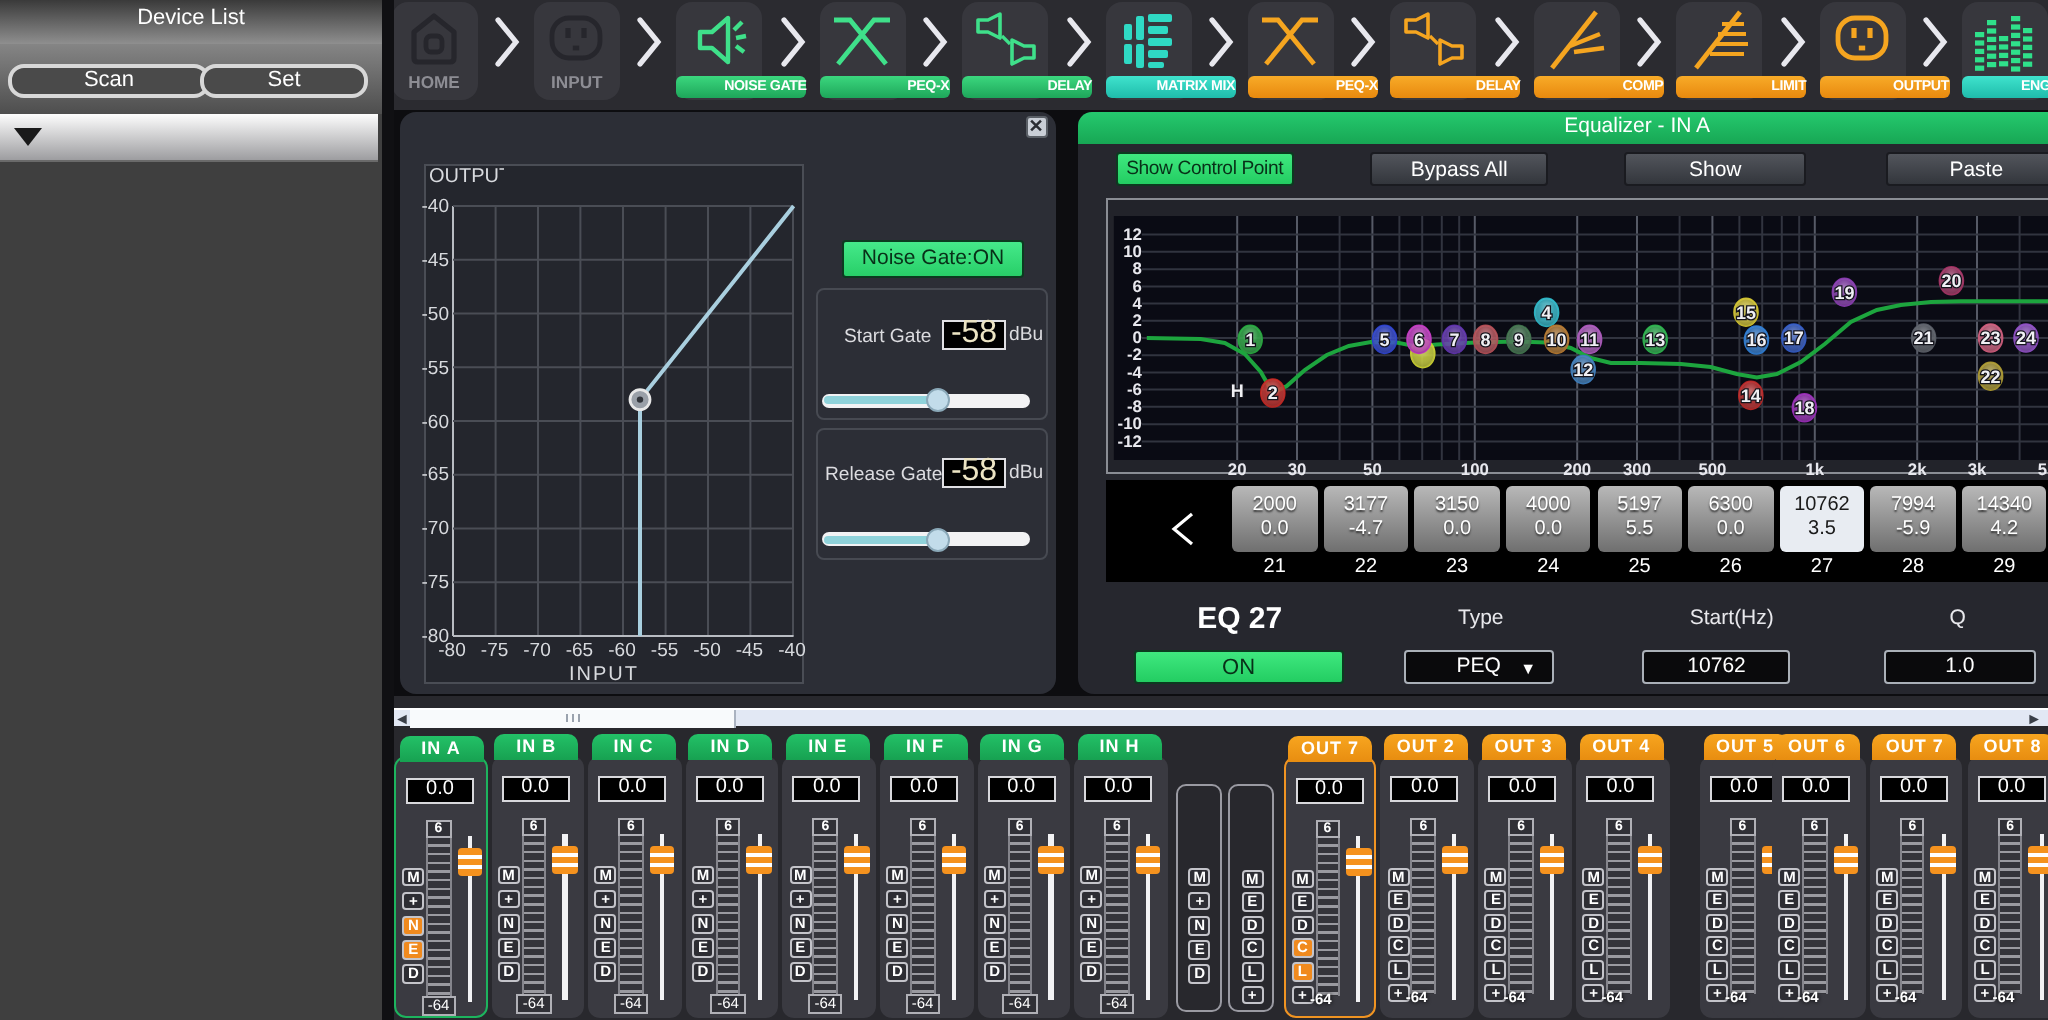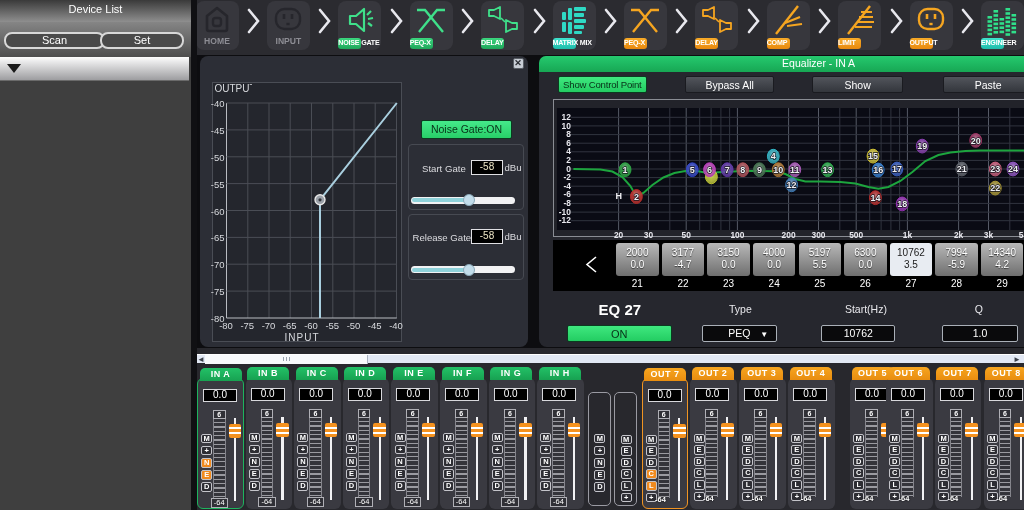--- a/index.html
+++ b/index.html
@@ -14,42 +14,42 @@
 .sbbtn { position:absolute; top:32px; height:17px; background:#4a4a4a; border:2px solid #d8d8d8; border-radius:8px; color:#fff; font-size:11px; text-align:center; line-height:13px; }
 #sbrow { position:absolute; left:0; top:57px; width:189px; height:24px; background:linear-gradient(#fdfdfd,#9d9da0); border-bottom:1px solid #6a6a6a; }
 #sbrow .tri { position:absolute; left:7px; top:7px; width:0; height:0; border-left:7px solid transparent; border-right:7px solid transparent; border-top:9px solid #1a1a1a; }
 
 
 #vstrip { position:absolute; left:191px; top:0; width:5.5px; height:510px; background:#101013; z-index:5; }
 #toolbar { position:absolute; left:192px; top:0; width:832px; height:55px; background:#2b2b30; }
 .titem { position:absolute; top:0.5px; width:43px; height:49px; background:#37373d; border-radius:8px; }
 .ticon { position:absolute; left:50%; top:3px; transform:translateX(-50%); }
 .tlabp { position:absolute; left:-6px; right:-6px; bottom:4px; text-align:center; color:#8d8d94; font-size:8.6px; font-weight:bold; }
-.tlab { position:absolute; left:0px; width:23px; bottom:0.5px; height:11px; border-radius:3px; text-align:left; color:#fff; font-size:7.1px; font-weight:bold; line-height:11.5px; white-space:nowrap; letter-spacing:-0.2px; }
+.tlab { position:absolute; left:0px; width:65px; bottom:0.5px; height:11px; border-radius:3px; text-align:right; color:#fff; font-size:7.1px; font-weight:bold; line-height:11.5px; white-space:nowrap; letter-spacing:-0.2px; }
 .tlg { background:linear-gradient(#3bd77e,#1ea65a); }
 .tlt { background:linear-gradient(#3fe3cd,#1fbcab); }
 .tlo { background:linear-gradient(#f8ab28,#e8890e); }
 .tarrow { position:absolute; top:8px; }
 
 
 .win { position:absolute; background:#2c2e36; border-radius:8px; }
 .wtitle { position:absolute; left:0; top:0; width:100%; height:15.5px; background:linear-gradient(#25c96e,#17a754); border-radius:7px 7px 0 0; color:#fff; font-size:10.5px; text-align:center; line-height:15px; }
 
 
 #ngwin { left:199.5px; top:56px; width:328px; height:291px; }
 #ngclose { position:absolute; right:4px; top:2px; width:11px; height:11px; background:#c9ced6; border:1px solid #5a5f66; border-radius:2px; color:#2a2d33; font-size:9px; line-height:9px; text-align:center; font-weight:bold; }
 #nggraph { position:absolute; left:12.5px; top:26px; width:190px; height:260px; background:#24262d; border:1px solid #4a4d55; }
 #ngout { position:absolute; left:15px; top:27px; color:#d8dade; font-size:10px; width:37px; overflow:hidden; white-space:nowrap; }
 .nglab { position:absolute; color:#d8dade; font-size:9.5px; }
 .nglabx { position:absolute; color:#d8dade; font-size:9.5px; width:24px; text-align:center; }
 #nginput { position:absolute; left:85px; top:276px; color:#d8dade; font-size:10px; letter-spacing:1px; }
 #ngon { position:absolute; left:221.5px; top:64px; width:91px; height:19px; background:linear-gradient(#45e98a,#28cf68); border:1px solid #0c3a20; border-radius:2px; color:#083018; font-size:10.5px; text-align:center; line-height:17px; }
 .ngpanel { position:absolute; left:208.5px; width:116px; border:1px solid #474a52; border-radius:4px; }
 .nglbl { position:absolute; color:#dcdce0; font-size:9.6px; }
-.ngval { position:absolute; width:32px; height:15px; background:#000; border:1.5px solid #e0e0e4; color:#ece4c4; font-size:10px; text-align:center; line-height:12px; }
+.ngval { position:absolute; width:32px; height:15px; background:#000; border:1.5px solid #e0e0e4; color:#ece4c4; font-size:16px; text-align:center; line-height:12px; }
 .ngdbu { position:absolute; color:#dcdce0; font-size:9.6px; }
 .ngslider { position:absolute; width:104px; height:7px; background:#f2f2f4; border-radius:4px; }
 .ngfill { position:absolute; left:1px; top:1.5px; width:57px; height:4px; background:#8fd2da; border-radius:3px; }
 .ngthumb { position:absolute; left:52px; top:-2.5px; width:12px; height:12px; background:#c2dcea; border:1px solid #8aa8b8; border-radius:50%; }
 
 
 #eqwin { left:538.6px; top:56px; width:560px; height:291px; background:#26272e; }
 .eqbtn { position:absolute; top:20px; height:17px; background:linear-gradient(#52555c,#33363c); border:1px solid #1a1b20; border-radius:2px; color:#fff; font-size:10.5px; text-align:center; line-height:16px; }
 #eqscp { left:19.1px; top:20px; width:89.3px; height:17px; background:linear-gradient(#3fe87f,#23cd62); border:1px solid #0c3a20; color:#083018; font-size:9.6px; letter-spacing:-0.2px; }
 #eqgpanel { position:absolute; left:14.6px; top:42.8px; width:540px; height:138.4px; border:1px solid #8a8d94; background:#22232a; }

